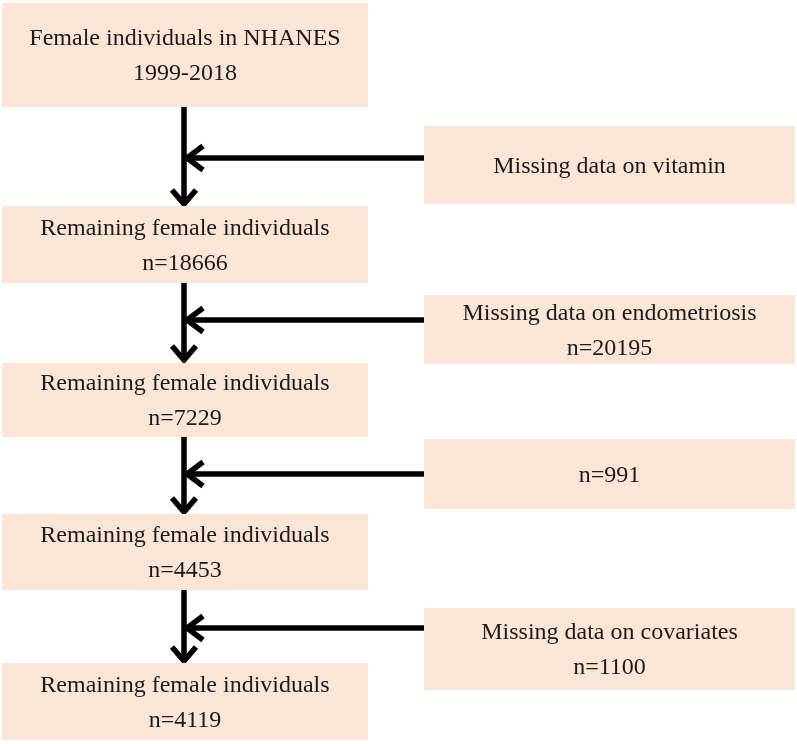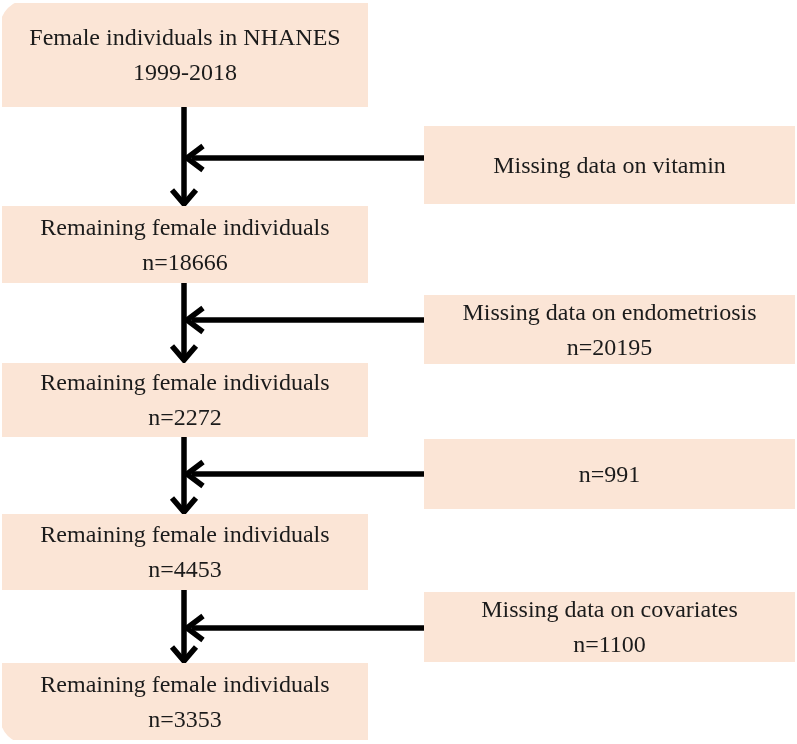--- a/index.html
+++ b/index.html
@@ -8,21 +8,20 @@
     background: #ffffff;
   }
   .canvas {
     position: relative;
     width: 797px;
     height: 744px;
     background: #ffffff;
     font-family: "Liberation Serif", "DejaVu Serif", serif;
     color: #1b1b1b;
     overflow: hidden;
-    border-radius: 27px;
   }
   .arrows {
     position: absolute;
     left: 0;
     top: 0;
     width: 797px;
     height: 744px;
   }
   .arrows line, .arrows polyline {
     stroke: #000000;
@@ -101,44 +100,44 @@
     <div class="tline">1999-2018</div>
   </div>
 
   <div class="box main" style="top:206px;height:77px">
     <div class="tline">Remaining female individuals</div>
     <div class="tline">n=18666</div>
   </div>
 
   <div class="box main" style="top:363px;height:74px">
     <div class="tline">Remaining female individuals</div>
-    <div class="tline">n=2272</div>
+    <div class="tline">n=7229</div>
   </div>
 
   <div class="box main" style="top:514px;height:76px">
     <div class="tline">Remaining female individuals</div>
     <div class="tline">n=4453</div>
   </div>
 
   <div class="box main" style="top:663px;height:77px">
     <div class="tline">Remaining female individuals</div>
-    <div class="tline">n=3353</div>
+    <div class="tline">n=4119</div>
   </div>
 
   <div class="box side" style="top:126px;height:78px">
     <div class="tline">Missing data on vitamin</div>
   </div>
 
   <div class="box side" style="top:295px;height:69px">
     <div class="tline">Missing data on endometriosis</div>
     <div class="tline">n=20195</div>
   </div>
 
   <div class="box side" style="top:439px;height:70px">
     <div class="tline">n=991</div>
   </div>
 
-  <div class="box side" style="top:592px;height:70px">
+  <div class="box side" style="top:608px;height:82px">
     <div class="tline">Missing data on covariates</div>
     <div class="tline">n=1100</div>
   </div>
 
 </div>
 
 </body></html>

